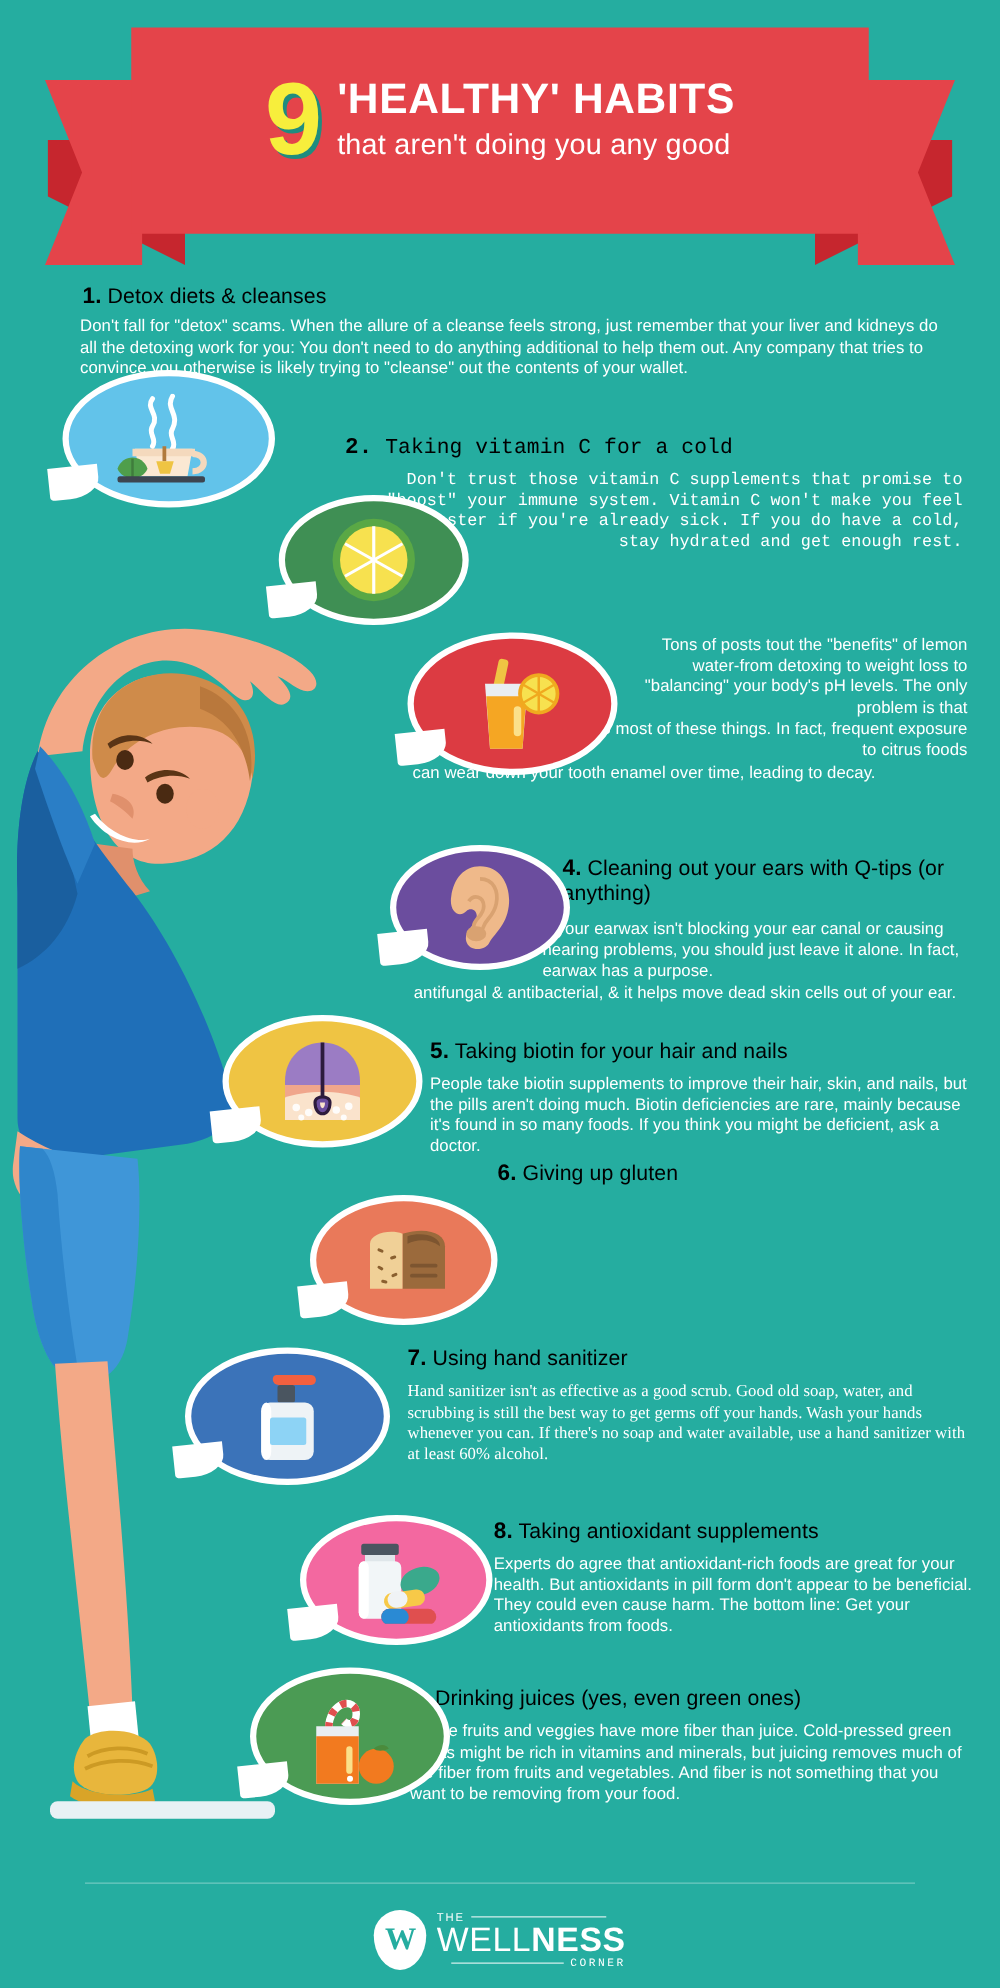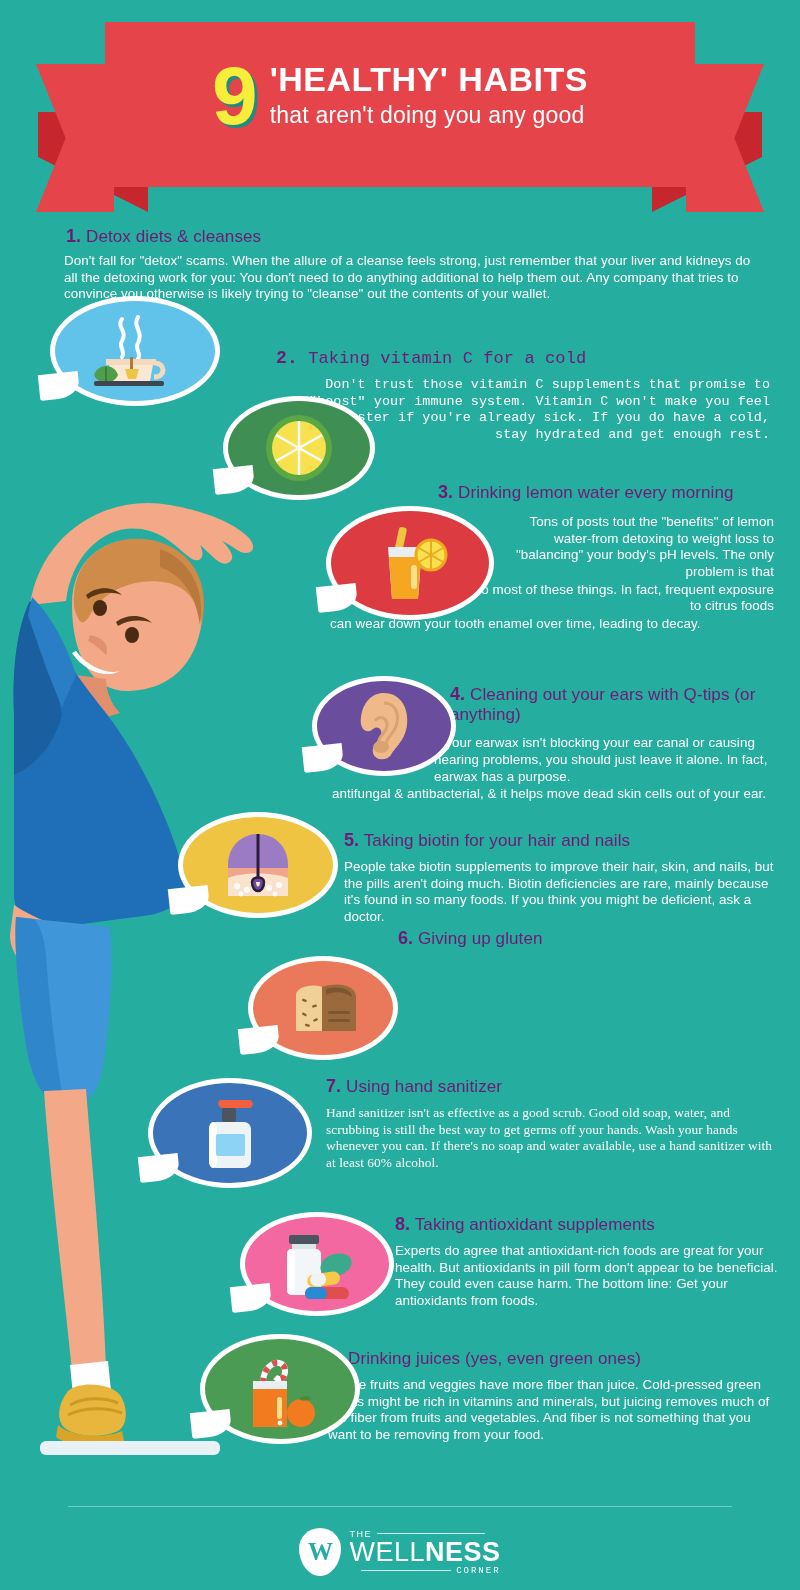--- a/index.html
+++ b/index.html
@@ -65,21 +65,21 @@
     border: 5px solid #ffffff;
     border-radius: 50%;
     display: flex; align-items: center; justify-content: center;
   }
   .bubble-tail {
     position: absolute; width: 40px; height: 26px; background: #ffffff;
     border-radius: 0 0 60% 10%;
     transform: rotate(-6deg);
   }
   .head {
-    font-size: 17px; color: #701a75; line-height: 1.18;
+    font-size: 17px; color: #000000; line-height: 1.18;
     letter-spacing: 0.1px;
   }
   .head b { font-weight: bold; font-size: 18px; }
   .body-text {
     font-size: 13.4px; color: #ffffff; line-height: 1.24;
     letter-spacing: 0.05px;
   }
   .r { text-align: right; }
   .l { text-align: left; }
 
@@ -211,24 +211,21 @@
       <circle cx="39" cy="39" r="27" fill="#f7e14f"></circle>
       <g stroke="#ffffff" stroke-width="2.5">
         <line x1="39" y1="12" x2="39" y2="66"></line>
         <line x1="16" y1="26" x2="62" y2="52"></line>
         <line x1="16" y1="52" x2="62" y2="26"></line>
       </g>
     </svg>
   </div>
 
   <div class="item" style="left:330px; top:482px; width:444px;">
-    <div class="head" style="margin-left:108px; width:330px;">
-      <b>3.</b> <span>Drinking lemon water every morning</span>
-    </div>
-    <div class="body-text r" style="margin-top:11px; margin-left:166px; width:278px;">Tons of posts tout the "benefits" of lemon water-from detoxing to weight loss to "balancing" your body's pH levels.  The only problem is that</div>
+    <div class="body-text r" style="margin-top:26px; margin-left:166px; width:278px;">Tons of posts tout the "benefits" of lemon water-from detoxing to weight loss to "balancing" your body's pH levels.  The only problem is that</div>
     <div class="body-text r" style="margin-top:1px; margin-left:66px; width:378px;">water can't do most of these things. In fact, frequent exposure to citrus foods</div>
     <div class="body-text l" style="margin-top:1px; margin-left:0px; width:444px;">can wear down your tooth enamel over time, leading to decay.</div>
   </div>
   <div class="bubble" style="left:326px; top:506px; width:168px; height:114px; background:#dc3b42;">
     <div class="bubble-tail" style="left:-14px; top:74px;"></div>
     <svg width="84" height="84" viewBox="0 0 84 84">
       <rect x="28" y="6" width="8" height="32" rx="3" fill="#efc443" transform="rotate(12 32 22)"></rect>
       <path d="M20 26 L 54 26 L 50 78 L 24 78 Z" fill="#e9eef2"></path>
       <path d="M21 36 L 53 36 L 50 78 L 24 78 Z" fill="#f5a623"></path>
       <rect x="43" y="44" width="6" height="24" rx="3" fill="#fbe08a"></rect>
@@ -240,21 +237,21 @@
         <line x1="51" y1="41" x2="75" y2="27"></line>
       </g>
     </svg>
   </div>
 
   <div class="item" style="left:310px; top:684px; width:464px;">
     <div class="head" style="margin-left:140px; width:324px;">
       <b>4.</b> <span>Cleaning out your ears with Q-tips (or anything)</span>
     </div>
     <div class="body-text l" style="margin-top:10px; margin-left:124px; width:340px;">If your earwax isn't blocking your ear canal or causing hearing problems, you should just leave it alone. In fact, earwax has a purpose.</div>
-    <div class="body-text l" style="margin-top:1px; margin-left:22px; width:452px;">antifungal &amp; antibacterial, &amp; it helps move dead skin cells out of your ear.</div>
+    <div class="body-text l" style="margin-top:1px; margin-left:12px; width:452px;text-align:center;">antifungal &amp; antibacterial, &amp; it helps move dead skin cells out of your ear.</div>
   </div>
   <div class="bubble" style="left:312px; top:676px; width:144px; height:100px; background:#6b4d9e;">
     <div class="bubble-tail" style="left:-14px; top:64px;"></div>
     <svg width="54" height="70" viewBox="0 0 54 70">
       <path d="M27 2 C 44 2, 52 18, 50 34 C 48 50, 38 56, 34 64 C 30 70, 18 70, 16 62 C 14 54, 22 50, 24 44 C 26 38, 20 34, 16 38 C 10 44, 2 38, 4 26 C 6 12, 14 2, 27 2 Z" fill="#efb98a"></path>
       <path d="M27 12 C 38 12, 42 22, 40 32 C 38 42, 32 44, 30 50 C 28 56, 22 56, 22 50 C 22 44, 30 42, 30 34 C 30 26, 22 24, 18 30" fill="none" stroke="#d9a271" stroke-width="3"></path>
       <ellipse cx="24" cy="56" rx="8" ry="6" fill="#d9a271"></ellipse>
     </svg>
   </div>
 

